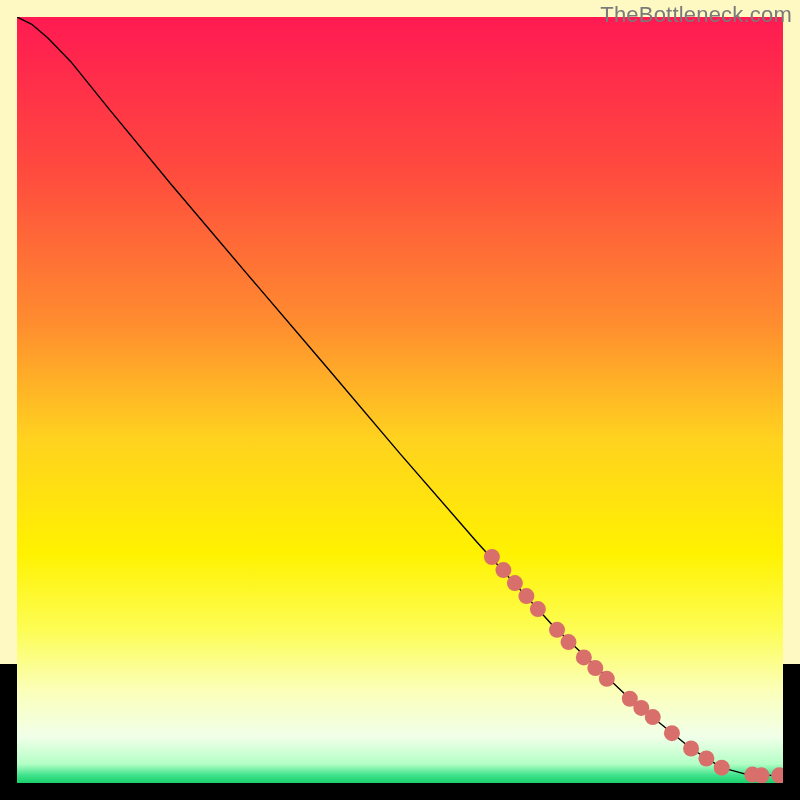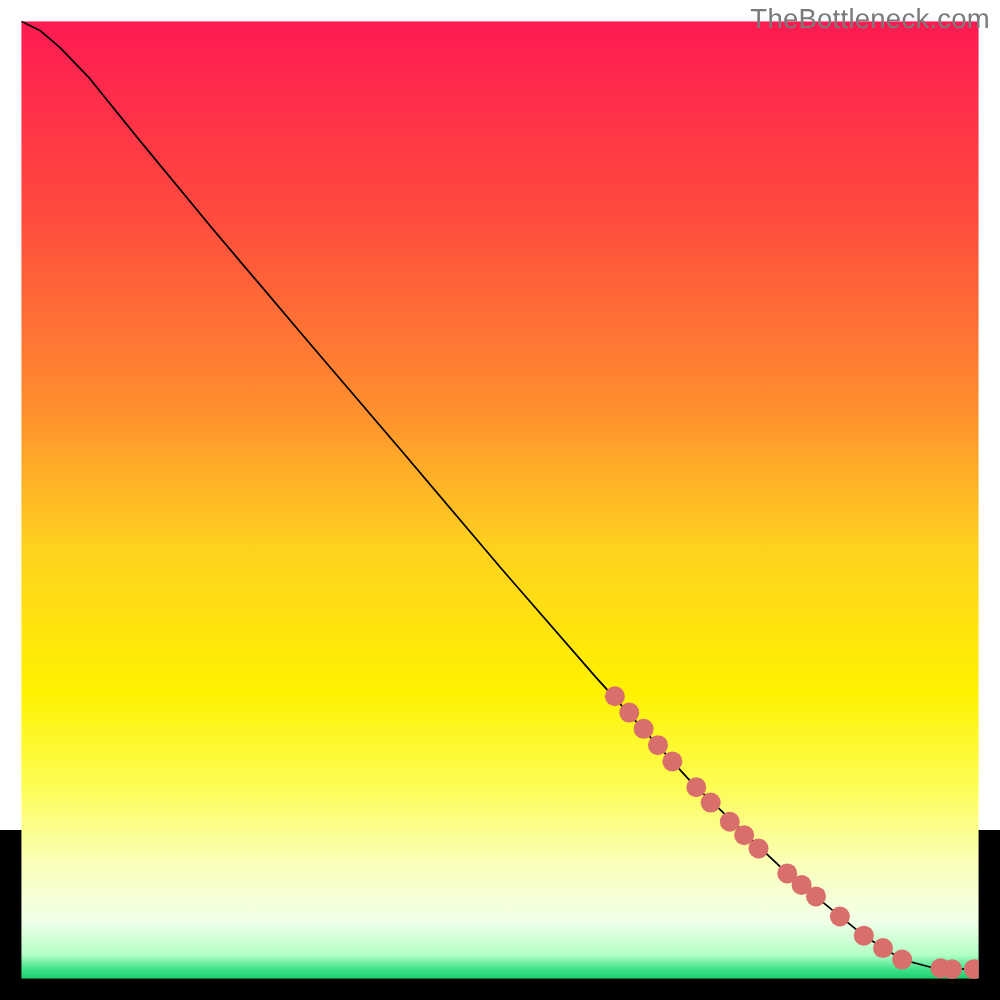--- a/index.html
+++ b/index.html
@@ -8,21 +8,21 @@
     width: 800px;
     height: 800px;
     background: #000;
     overflow: hidden;
     font-family: Arial, Helvetica, sans-serif;
   }
   .stage {
     position: relative;
     width: 800px;
     height: 664px;
-    background: #ffffff;
+    background: #fef9c3;
   }
   .watermark {
     position: absolute;
     top: 2px;
     right: 8px;
     color: #7a7a7a;
     font-size: 22px;
     font-weight: 500;
     letter-spacing: 0.2px;
     z-index: 10;

